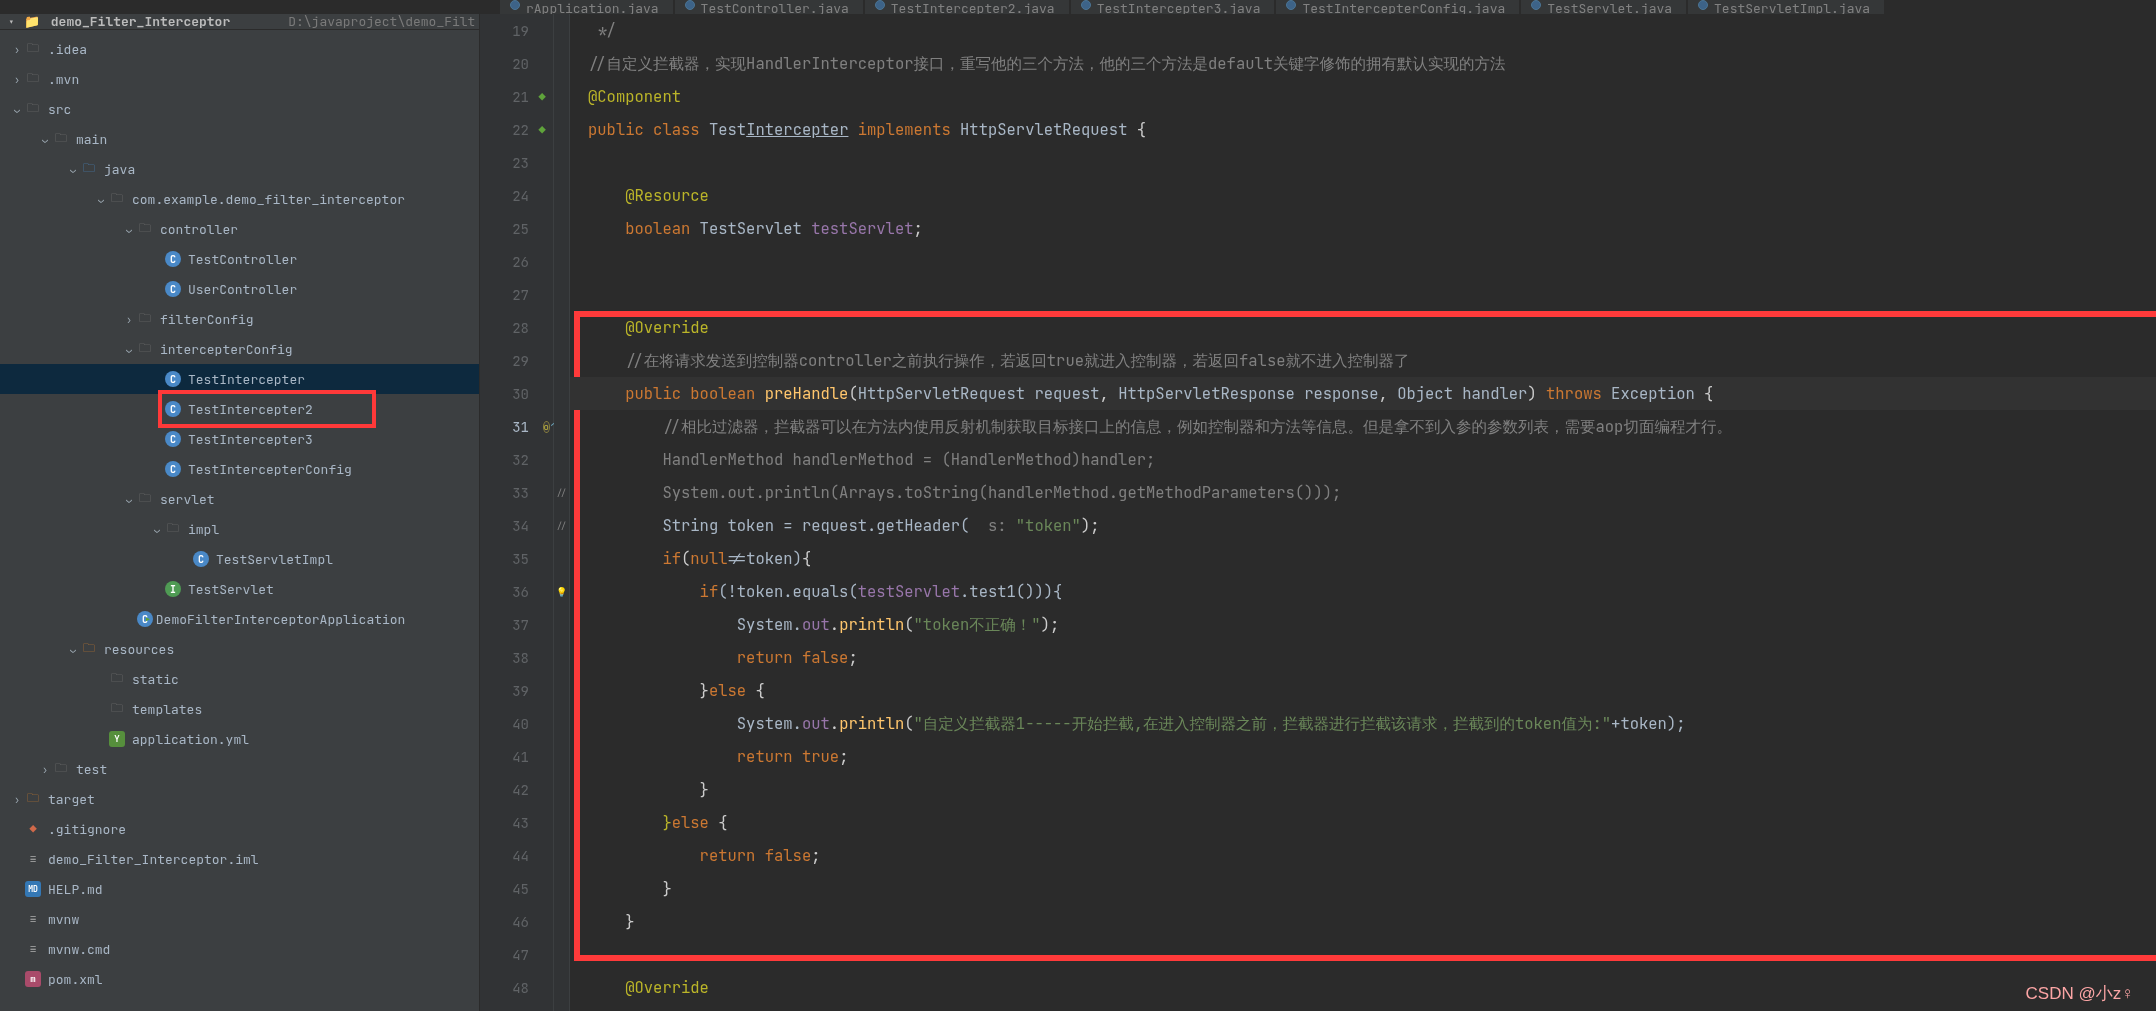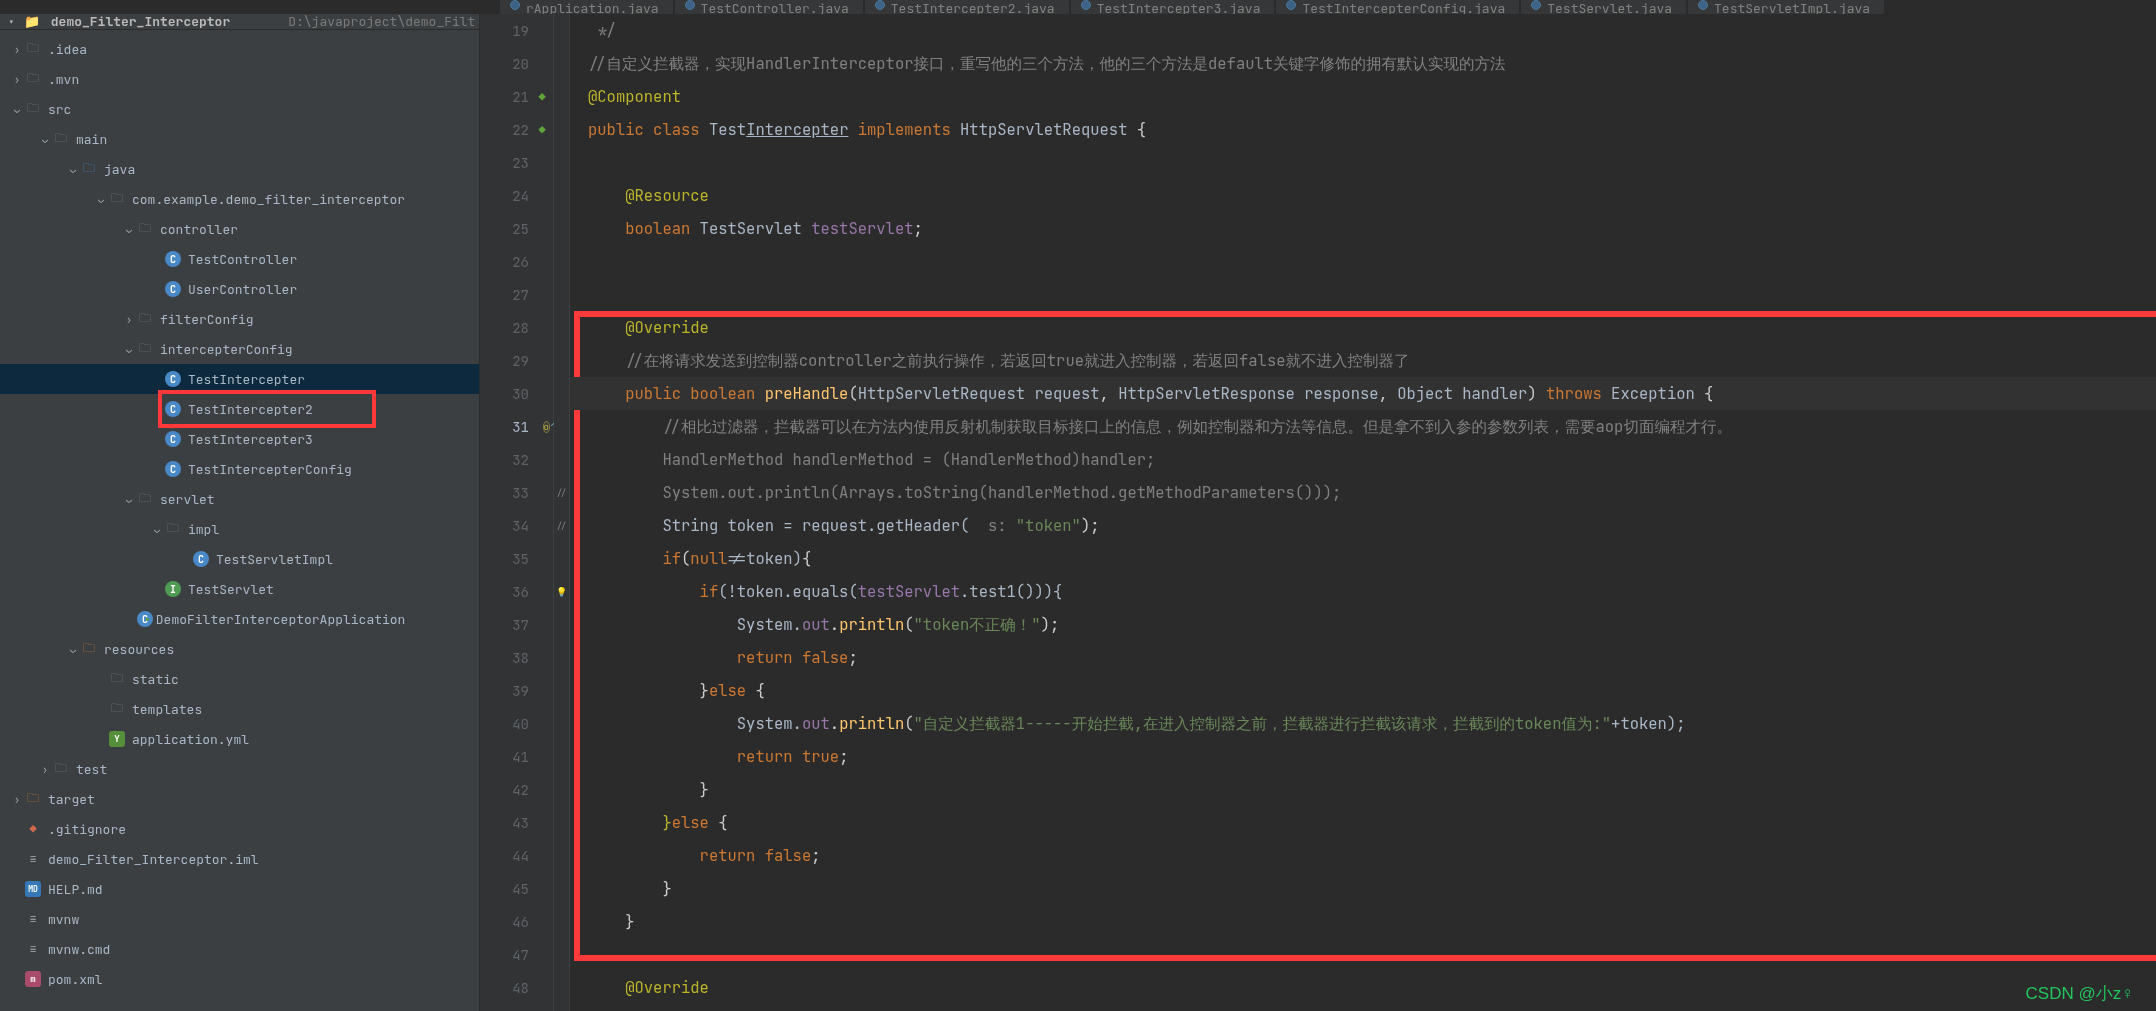--- a/index.html
+++ b/index.html
@@ -198,21 +198,21 @@
   
   .editor-highlight {
     position:absolute;
     border:6px solid #ff3a3a;
     pointer-events:none;
   }
   .csdn {
     position:absolute;
     right:22px;
     bottom:6px;
-    color:#22c55e;
+    color:#fca5a5;
     font-size:17px;
     font-family:Arial,sans-serif;
   }
 </style>
 </head>
 <body>
 
 <div class="tabbar" id="tabs">
     <div class="tab">
       <span class="dot"></span>

